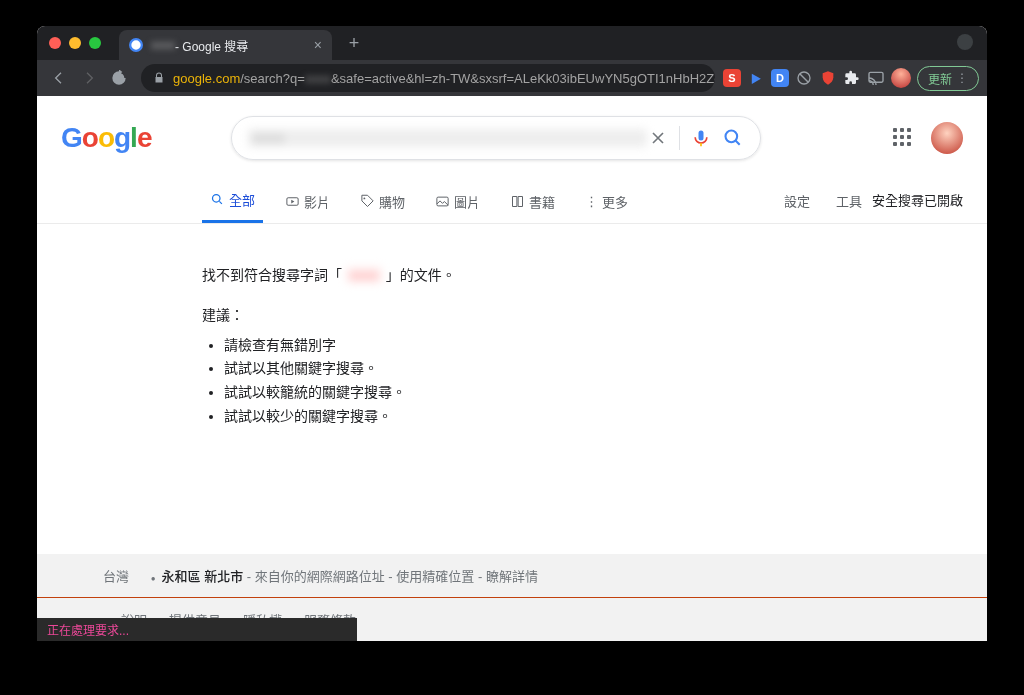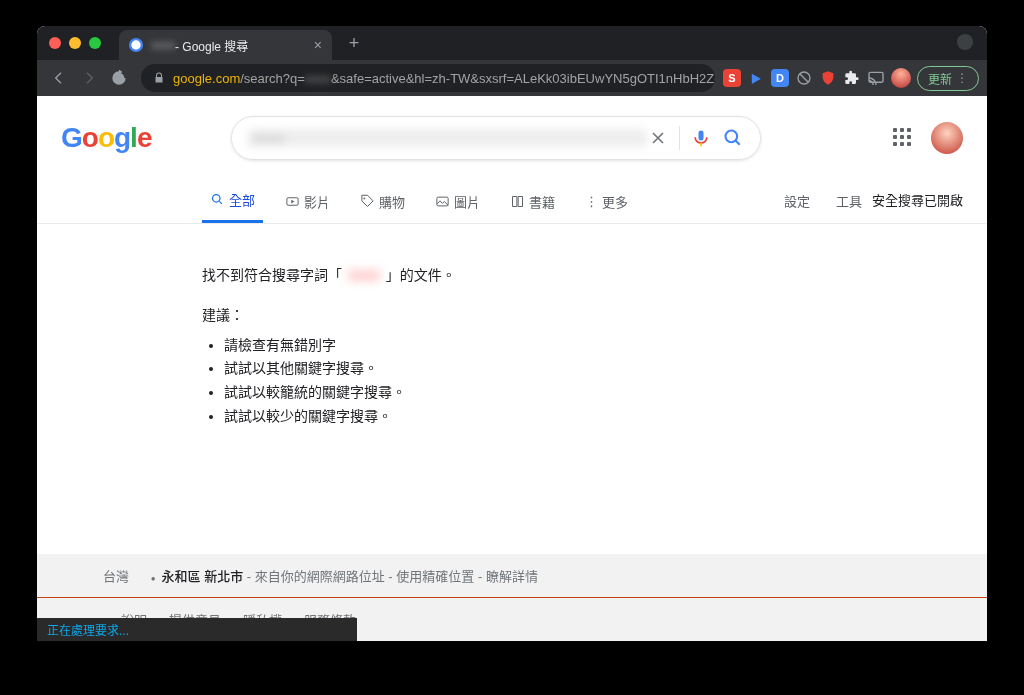--- a/index.html
+++ b/index.html
@@ -192,21 +192,21 @@
 }
 .footer .row1 .loc{ color:#202124; font-weight:500;}
 .footer .row1 .dot::before{content:"●"; font-size:8px; margin-right:6px; color:#70757a;}
 .footer .row2 {
   padding:12px 0 12px 84px;
   display:flex; gap:22px;
 }
 .footer a { color:#70757a; text-decoration:none;}
 .status-bar {
   position:absolute; bottom:54px; left:37px;
-  background:#2a2a2a; color:#0ea5e9;
+  background:#2a2a2a; color:#ec4899;
   font-size:12px; padding:3px 10px;
   width:320px;
 }
 svg { display:block; }
 </style>
 </head>
 <body>
 
 <div class="chrome-window">
 

